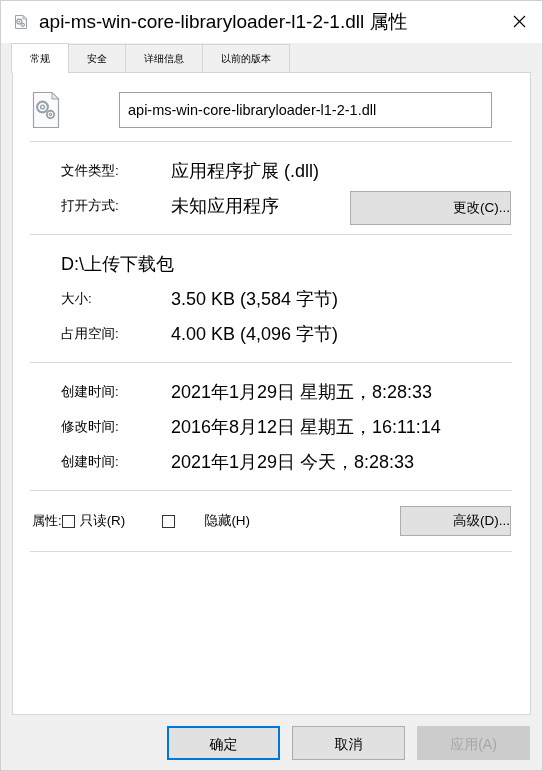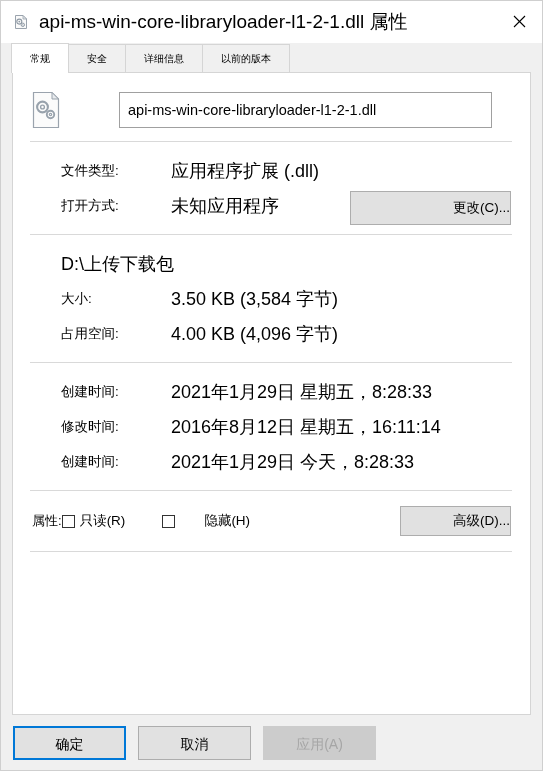--- a/index.html
+++ b/index.html
@@ -228,21 +228,21 @@
   .cb-label { font-size: 13.5px; }
   .gap-md { height: 11px; }
   .gap-lg { height: 13px; }
 
   
   .footer {
     position: relative;
     flex: 1 1 auto;
     display: flex;
     align-items: center;
-    justify-content: flex-start;
+    justify-content: flex-end;
     padding-right: 12px;
   }
   .fbtn {
     width: 113px;
     height: 34px;
     line-height: 32px;
     background: #e1e1e1;
     border: 1px solid #adadad;
     font-family: "Liberation Sans", sans-serif;
     font-size: 14px;

